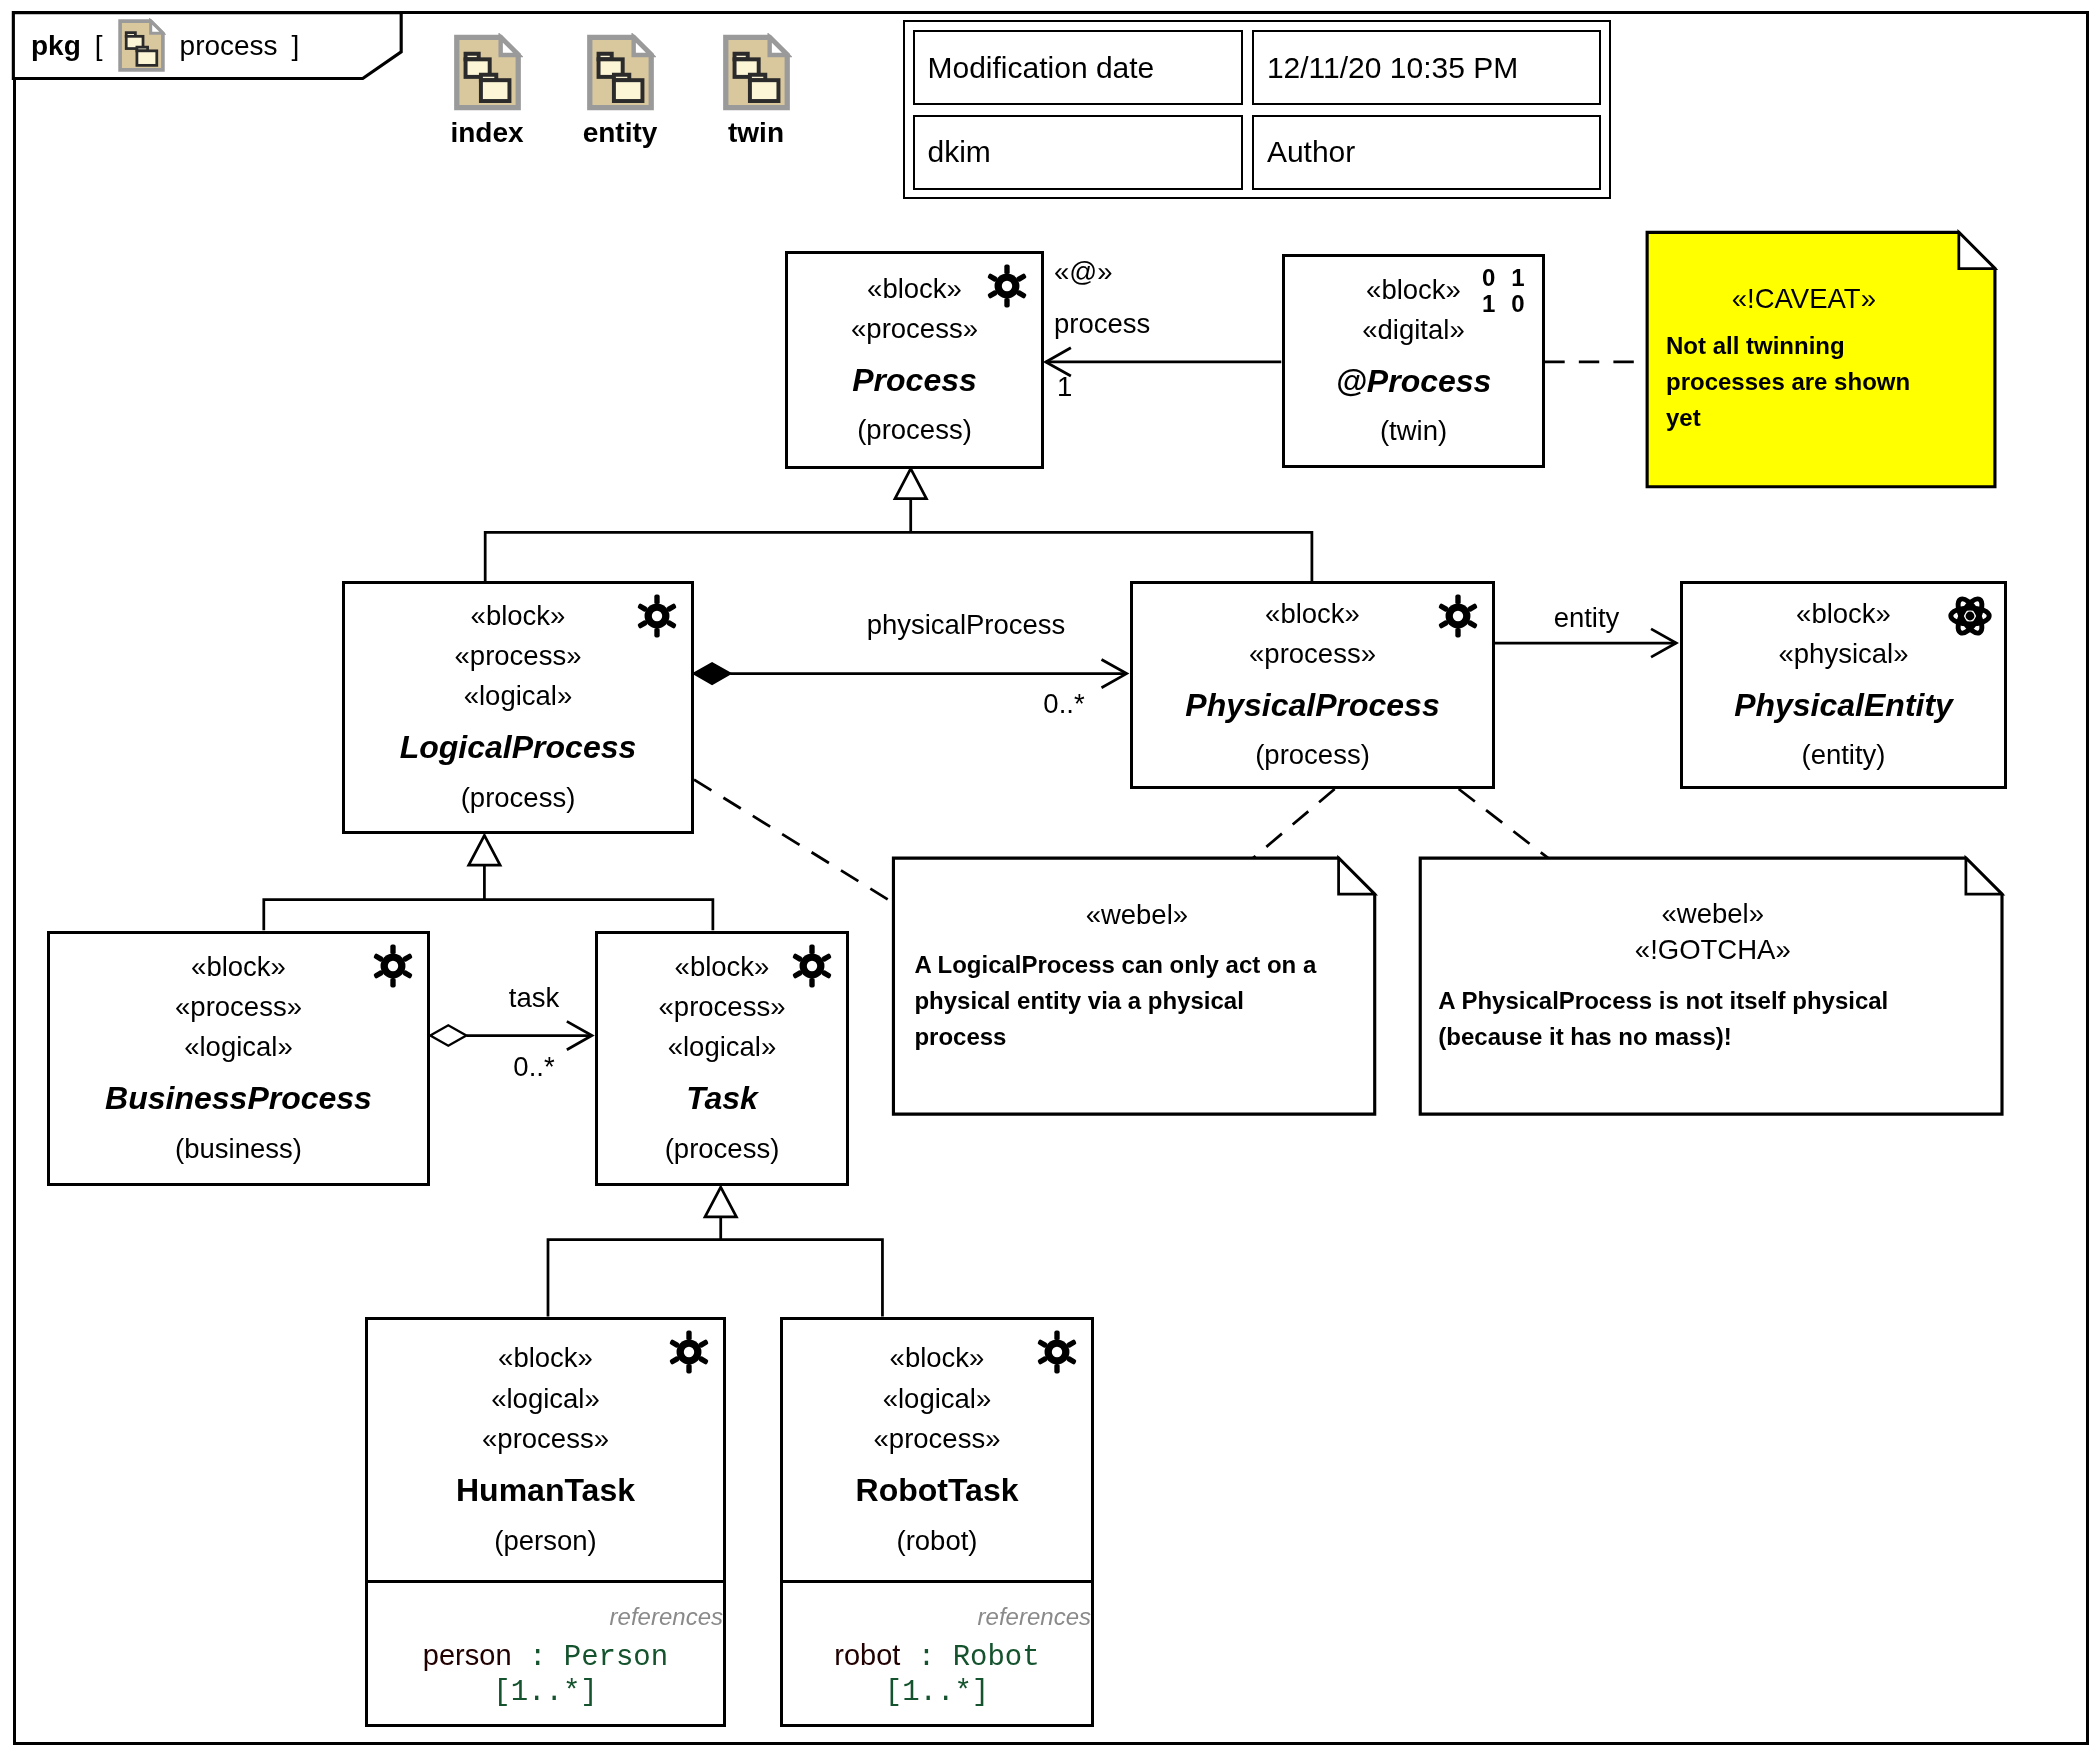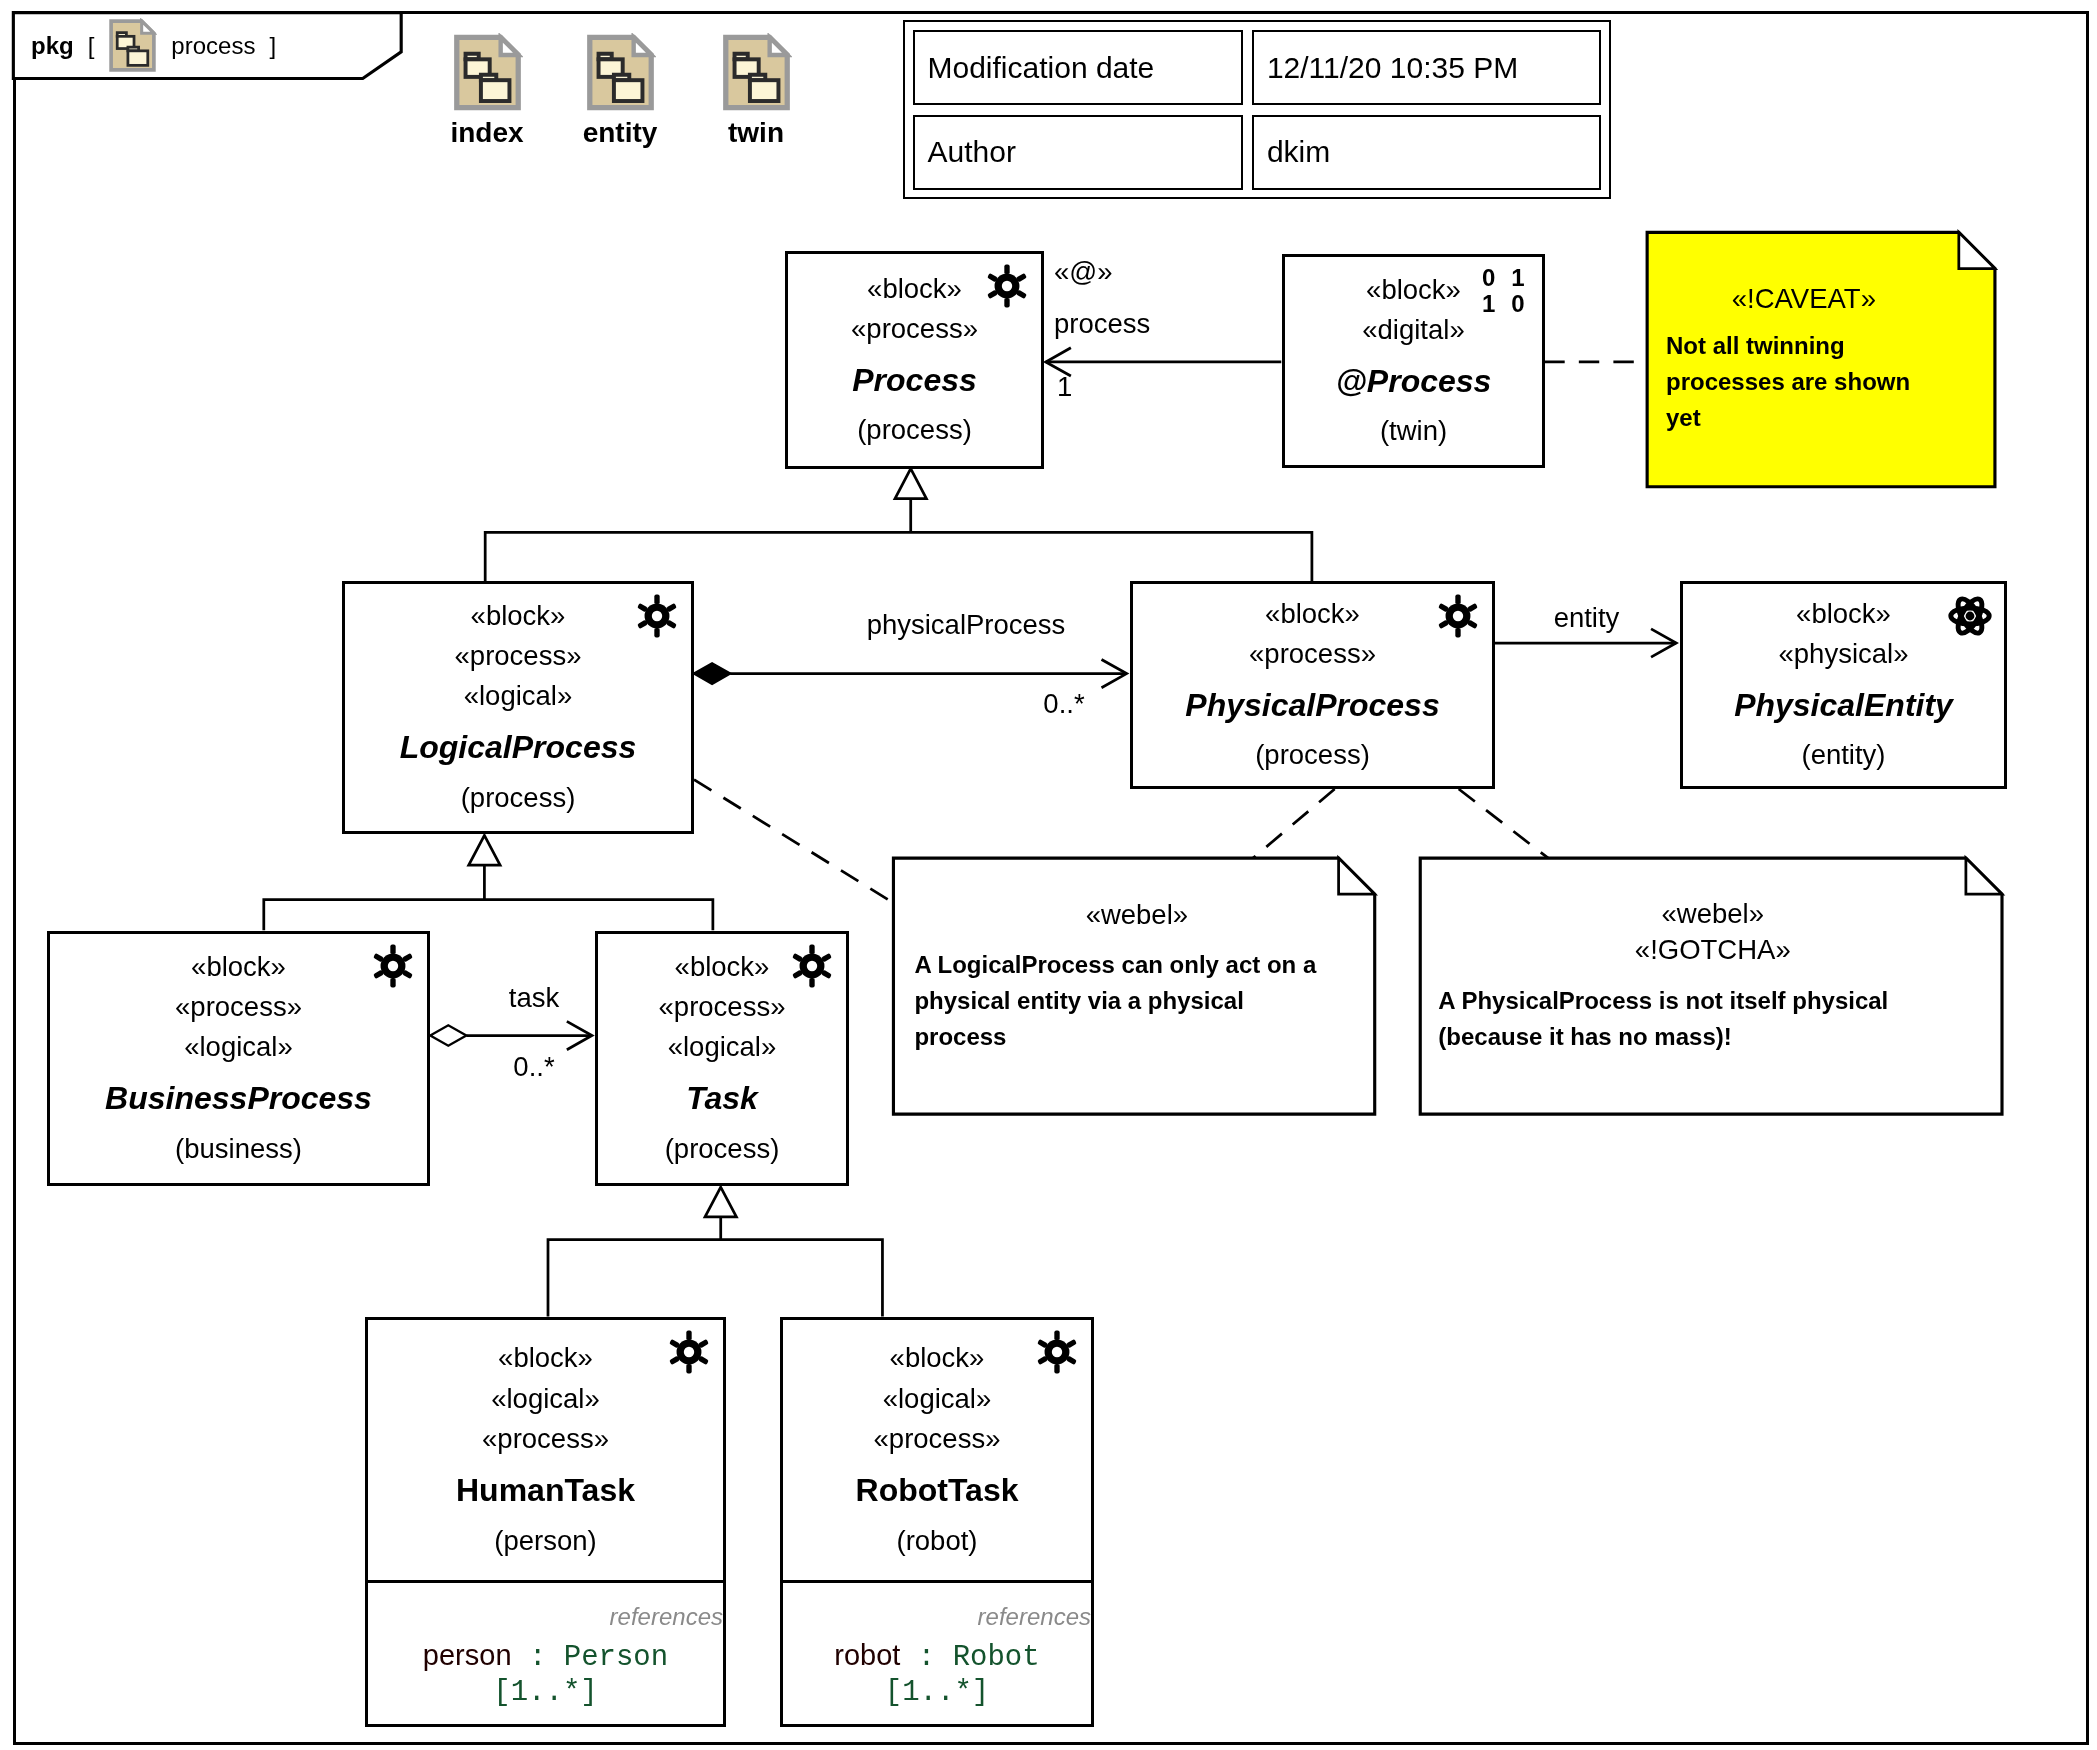--- a/index.html
+++ b/index.html
@@ -2,21 +2,21 @@
 <html style="font-size:12.6px"><head>
 <meta charset="utf-8">
 <style>
   html,body{margin:0;padding:0;background:#fff;}
   #canvas{position:relative;width:2097px;height:1750px;background:#fff;
           font-family:"Liberation Sans",sans-serif;color:#000;overflow:hidden;}
   .frame{position:absolute;left:13.3px;top:11px;width:2070px;height:1728px;border:3.1px solid #000;}
   svg.wires{position:absolute;left:0;top:0;}
   
   .tabtext{position:absolute;left:31px;top:22px;height:47px;display:flex;align-items:center;gap:14px;
-           font-size:24px;}
+           font-size:28px;}
   .tabtext .kw{font-weight:bold;}
   .pkgicon{width:49px;height:55px;display:inline-block;}
   
   .pal{position:absolute;width:94px;text-align:center;}
   .pal svg{width:71px;height:79px;}
   .pal .plabel{font-size:28px;font-weight:bold;margin-top:1.6px;}
   
   .itable{position:absolute;left:903px;top:20.4px;width:708px;height:179px;border:2.4px solid #000;
           box-sizing:border-box;display:grid;grid-template-columns:330px 1fr;grid-template-rows:1fr 1fr;
           gap:9.4px;padding:7.9px;font-size:30px;}
@@ -157,22 +157,22 @@
           <path d="M13 19h7v2.5h-7z"></path>
           <rect x="13" y="21.5" width="13" height="9.5"></rect>
         </g>
       </svg>
     <div class="plabel">twin</div>
   </div>
 
   <div class="itable">
     <div class="cell">Modification date</div>
     <div class="cell">12/11/20 10:35 PM</div>
+    <div class="cell">dkim</div>
     <div class="cell">Author</div>
-    <div class="cell">dkim</div>
   </div>
 
   <div class="block" style="left:785px;top:251px;width:259px;height:218px;">
     <span class="cicon"><svg viewBox="0 0 24 24">
           <g fill="#000">
             <rect x="10.6" y="0.8" width="2.8" height="5" rx="1"></rect>
             <rect x="10.6" y="0.8" width="2.8" height="5" rx="1" transform="rotate(60 12 12)"></rect>
             <rect x="10.6" y="0.8" width="2.8" height="5" rx="1" transform="rotate(120 12 12)"></rect>
             <rect x="10.6" y="0.8" width="2.8" height="5" rx="1" transform="rotate(180 12 12)"></rect>
             <rect x="10.6" y="0.8" width="2.8" height="5" rx="1" transform="rotate(240 12 12)"></rect>

